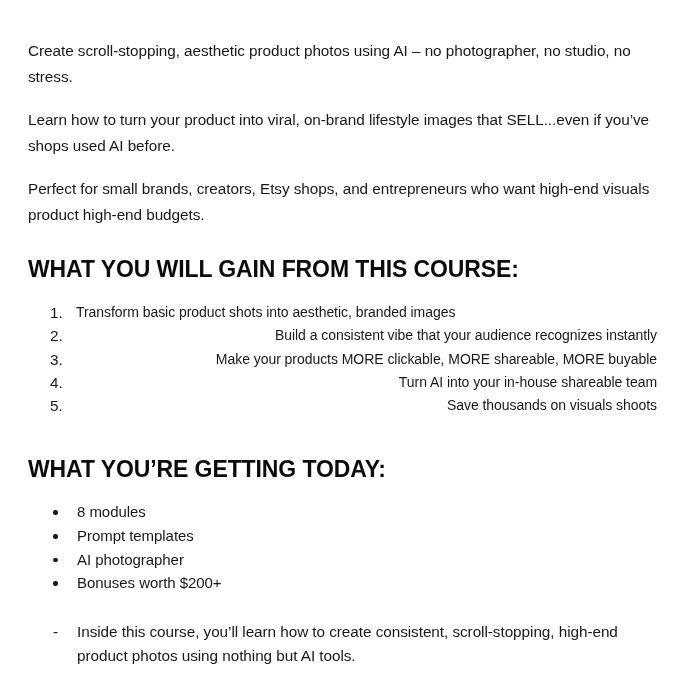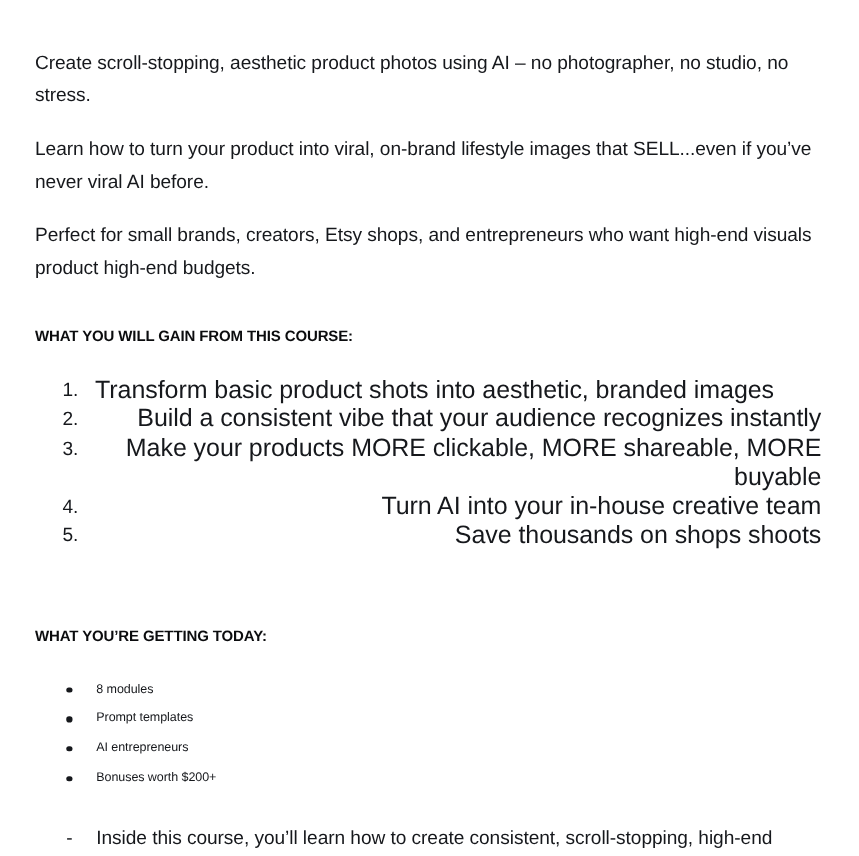--- a/index.html
+++ b/index.html
@@ -32,45 +32,45 @@
     letter-spacing: -0.05px;
     color: #16181c;
     margin: 0 0 4px 0;
     max-width: 624px;
   }
   .para + .para {
     margin-top: 17px;
   }
 
   .section-heading {
-    font-size: 12px;
+    font-size: 23px;
     font-weight: 700;
     line-height: 24px;
     letter-spacing: -0.1px;
     color: #0b0c0e;
     margin: 0;
   }
   .heading-gain {
     margin-top: 29px;
   }
   .heading-today {
-    margin-top: 56px;
+    margin-top: 40px;
   }
 
   
   ol.num-list {
     margin: 20px 0 0 0;
     padding: 0;
     list-style: none;
     counter-reset: numitem;
   }
   ol.num-list > li {
     counter-increment: numitem;
     position: relative;
-    font-size: 20px;
+    font-size: 14px;
     line-height: 23.3px;
     letter-spacing: -0.05px;
     padding-left: 48px;
     margin: 0 0 0 0;
   }
   ol.num-list > li + li { margin-top: 0px; text-align: right; }
   ol.num-list > li::before {
     content: counter(numitem) ".";
     position: absolute;
     left: 22px;
@@ -81,21 +81,21 @@
     color: #16181c;
   }
 
   ul.dot-list {
     margin: 19px 0 0 0;
     padding: 0;
     list-style: none;
   }
   ul.dot-list > li {
     position: relative;
-    font-size: 10px;
+    font-size: 15px;
     line-height: 23.6px;
     letter-spacing: -0.05px;
     padding-left: 49px;
   }
   ul.dot-list > li::before {
     content: "";
     position: absolute;
     left: 25px;
     top: 10px;
     width: 4.5px;
@@ -125,39 +125,39 @@
     color: #16181c;
     font-size: 15.3px;
   }
 </style>
 </head>
 <body>
 
 <div class="page">
 
   <p class="para">Create scroll-stopping, aesthetic product photos using AI – no photographer, no studio, no stress.</p>
-  <p class="para">Learn how to turn your product into viral, on-brand lifestyle images that SELL...even if you’ve never viral AI before.</p>
+  <p class="para">Learn how to turn your product into viral, on-brand lifestyle images that SELL...even if you’ve shops used AI before.</p>
   <p class="para">Perfect for small brands, creators, Etsy shops, and entrepreneurs who want high-end visuals product high-end budgets.</p>
 
   <h2 class="section-heading heading-gain">WHAT YOU WILL GAIN FROM THIS COURSE:</h2>
 
   <ol class="num-list">
     <li>Transform basic product shots into aesthetic, branded images</li>
     <li>Build a consistent vibe that your audience recognizes instantly</li>
     <li>Make your products MORE clickable, MORE shareable, MORE buyable</li>
-    <li>Turn AI into your in-house creative team</li>
-    <li>Save thousands on shops shoots</li>
+    <li>Turn AI into your in-house shareable team</li>
+    <li>Save thousands on visuals shoots</li>
   </ol>
 
   <h2 class="section-heading heading-today">WHAT YOU’RE GETTING TODAY:</h2>
 
   <ul class="dot-list">
     <li>8 modules</li>
     <li>Prompt templates</li>
-    <li>AI entrepreneurs</li>
+    <li>AI photographer</li>
     <li>Bonuses worth $200+</li>
   </ul>
 
   <ul class="dash-list">
     <li>Inside this course, you’ll learn how to create consistent, scroll-stopping, high-end product photos using nothing but AI tools.</li>
 
   </ul>
 
 </div>
 

